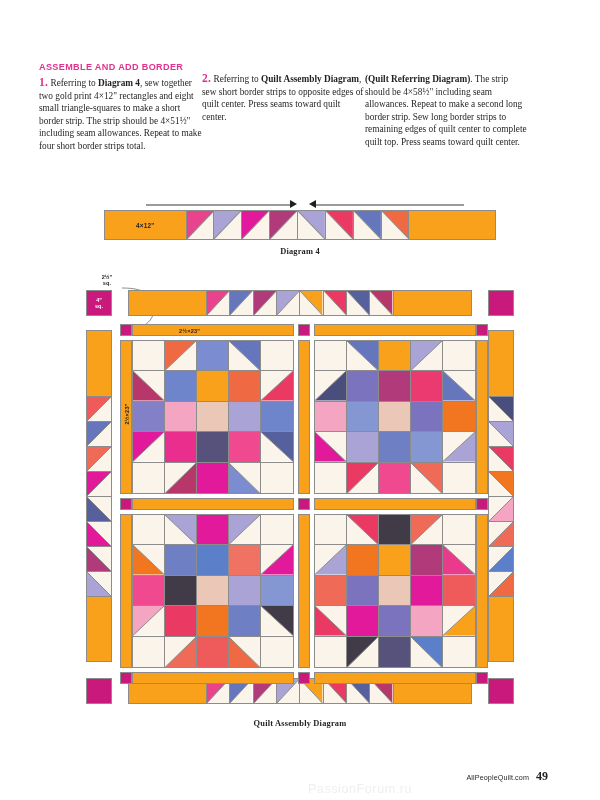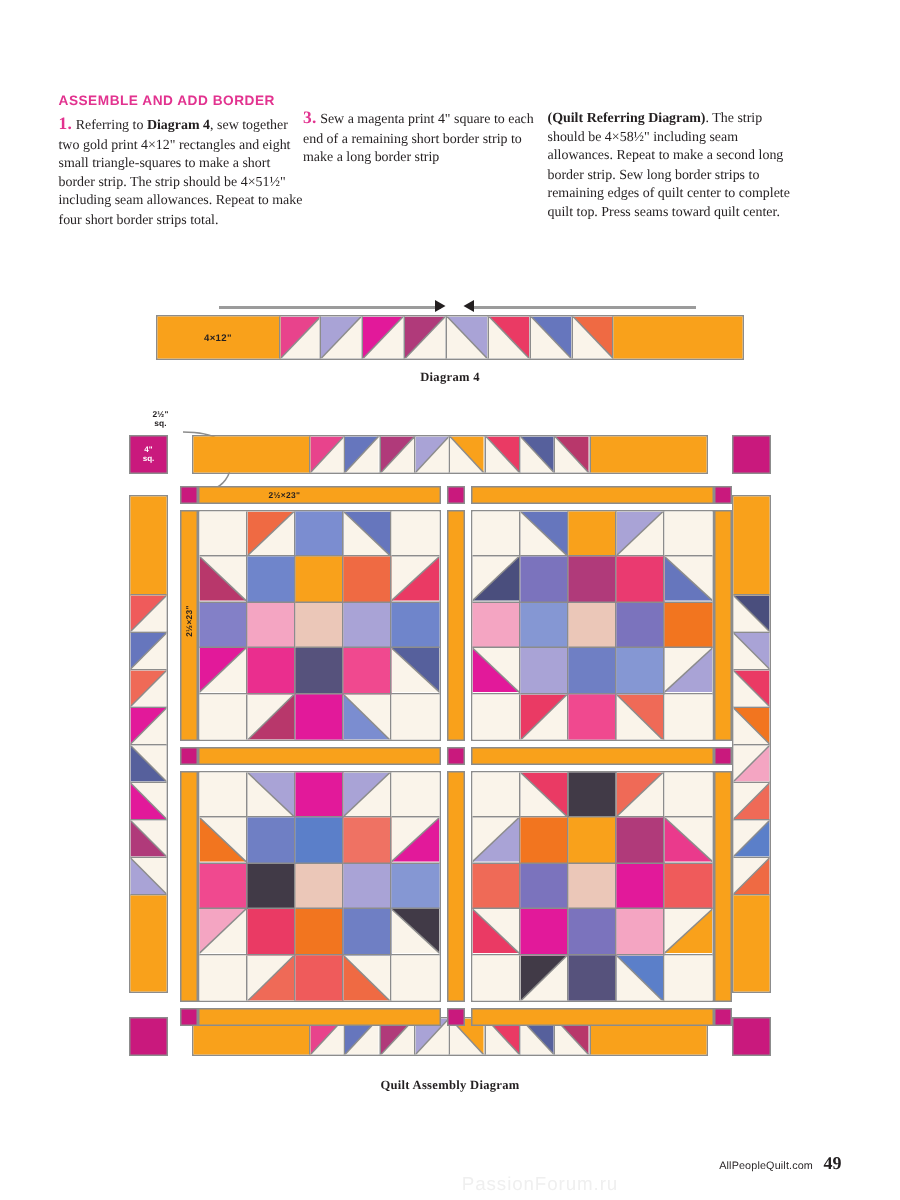--- a/index.html
+++ b/index.html
@@ -94,21 +94,21 @@
     font-family:"Liberation Sans", sans-serif;font-weight:bold;font-size:5.4px;
     color:#ffffff;line-height:6.2px;text-align:center;inset:0;
   }
   .calloutlabel{
     position:absolute;font-family:"Liberation Sans", sans-serif;font-weight:bold;
     font-size:5.6px;color:#231f20;line-height:6.4px;text-align:center;letter-spacing:.1px;
   }
   .leader{position:absolute;}
 
   
-  #footer{position:absolute;left:0;right:0;top:766px;text-align:right;padding-right:39px;}
+  #footer{position:absolute;left:0;right:0;top:766px;text-align:right;padding-right:52px;}
   .site{
     font-family:"Liberation Sans", sans-serif;font-size:7.2px;color:#231f20;letter-spacing:.1px;
   }
   .pageno{
     font-family:"Liberation Serif", serif;font-weight:bold;font-size:12px;color:#231f20;
     margin-left:7px;
   }
   #watermark{
     position:absolute;top:782px;left:0;right:0;text-align:center;
     font-family:"Liberation Sans", sans-serif;font-size:12.5px;
@@ -123,21 +123,21 @@
   <div class="cols">
     <div class="col">
       <div class="heading">ASSEMBLE AND ADD BORDER</div>
       <div id="col1">
           <div class="para"><span class="stepnum">1.</span><span> Referring to </span><span class="b">Diagram 4</span><span>, sew together two gold print 4×12" rectangles and eight small triangle-squares to make a short border strip. The strip should be 4×51½" including seam allowances. Repeat to make four short border strips total.</span></div>
         </div>
     </div>
     <div class="col">
       <div class="spacer-top"></div>
       <div id="col2">
-          <div class="para"><span class="stepnum">3.</span><span> Sew a magenta print 4" square to each end of a remaining short border strip to make a long border strip</span></div>
+          <div class="para"><span class="stepnum">2.</span><span> Referring to </span><span class="b">Quilt Assembly Diagram</span><span>, sew short border strips to opposite edges of quilt center. Press seams toward quilt center.</span></div>
         </div>
     </div>
     <div class="col">
       <div class="spacer-top"></div>
       <div id="col3">
           <div class="para"><span class="b">(Quilt Referring Diagram)</span><span>. The strip should be 4×58½" including seam allowances. Repeat to make a second long border strip. Sew long border strips to remaining edges of quilt center to complete quilt top. Press seams toward quilt center.</span></div>
         </div>
     </div>
   </div>
 

